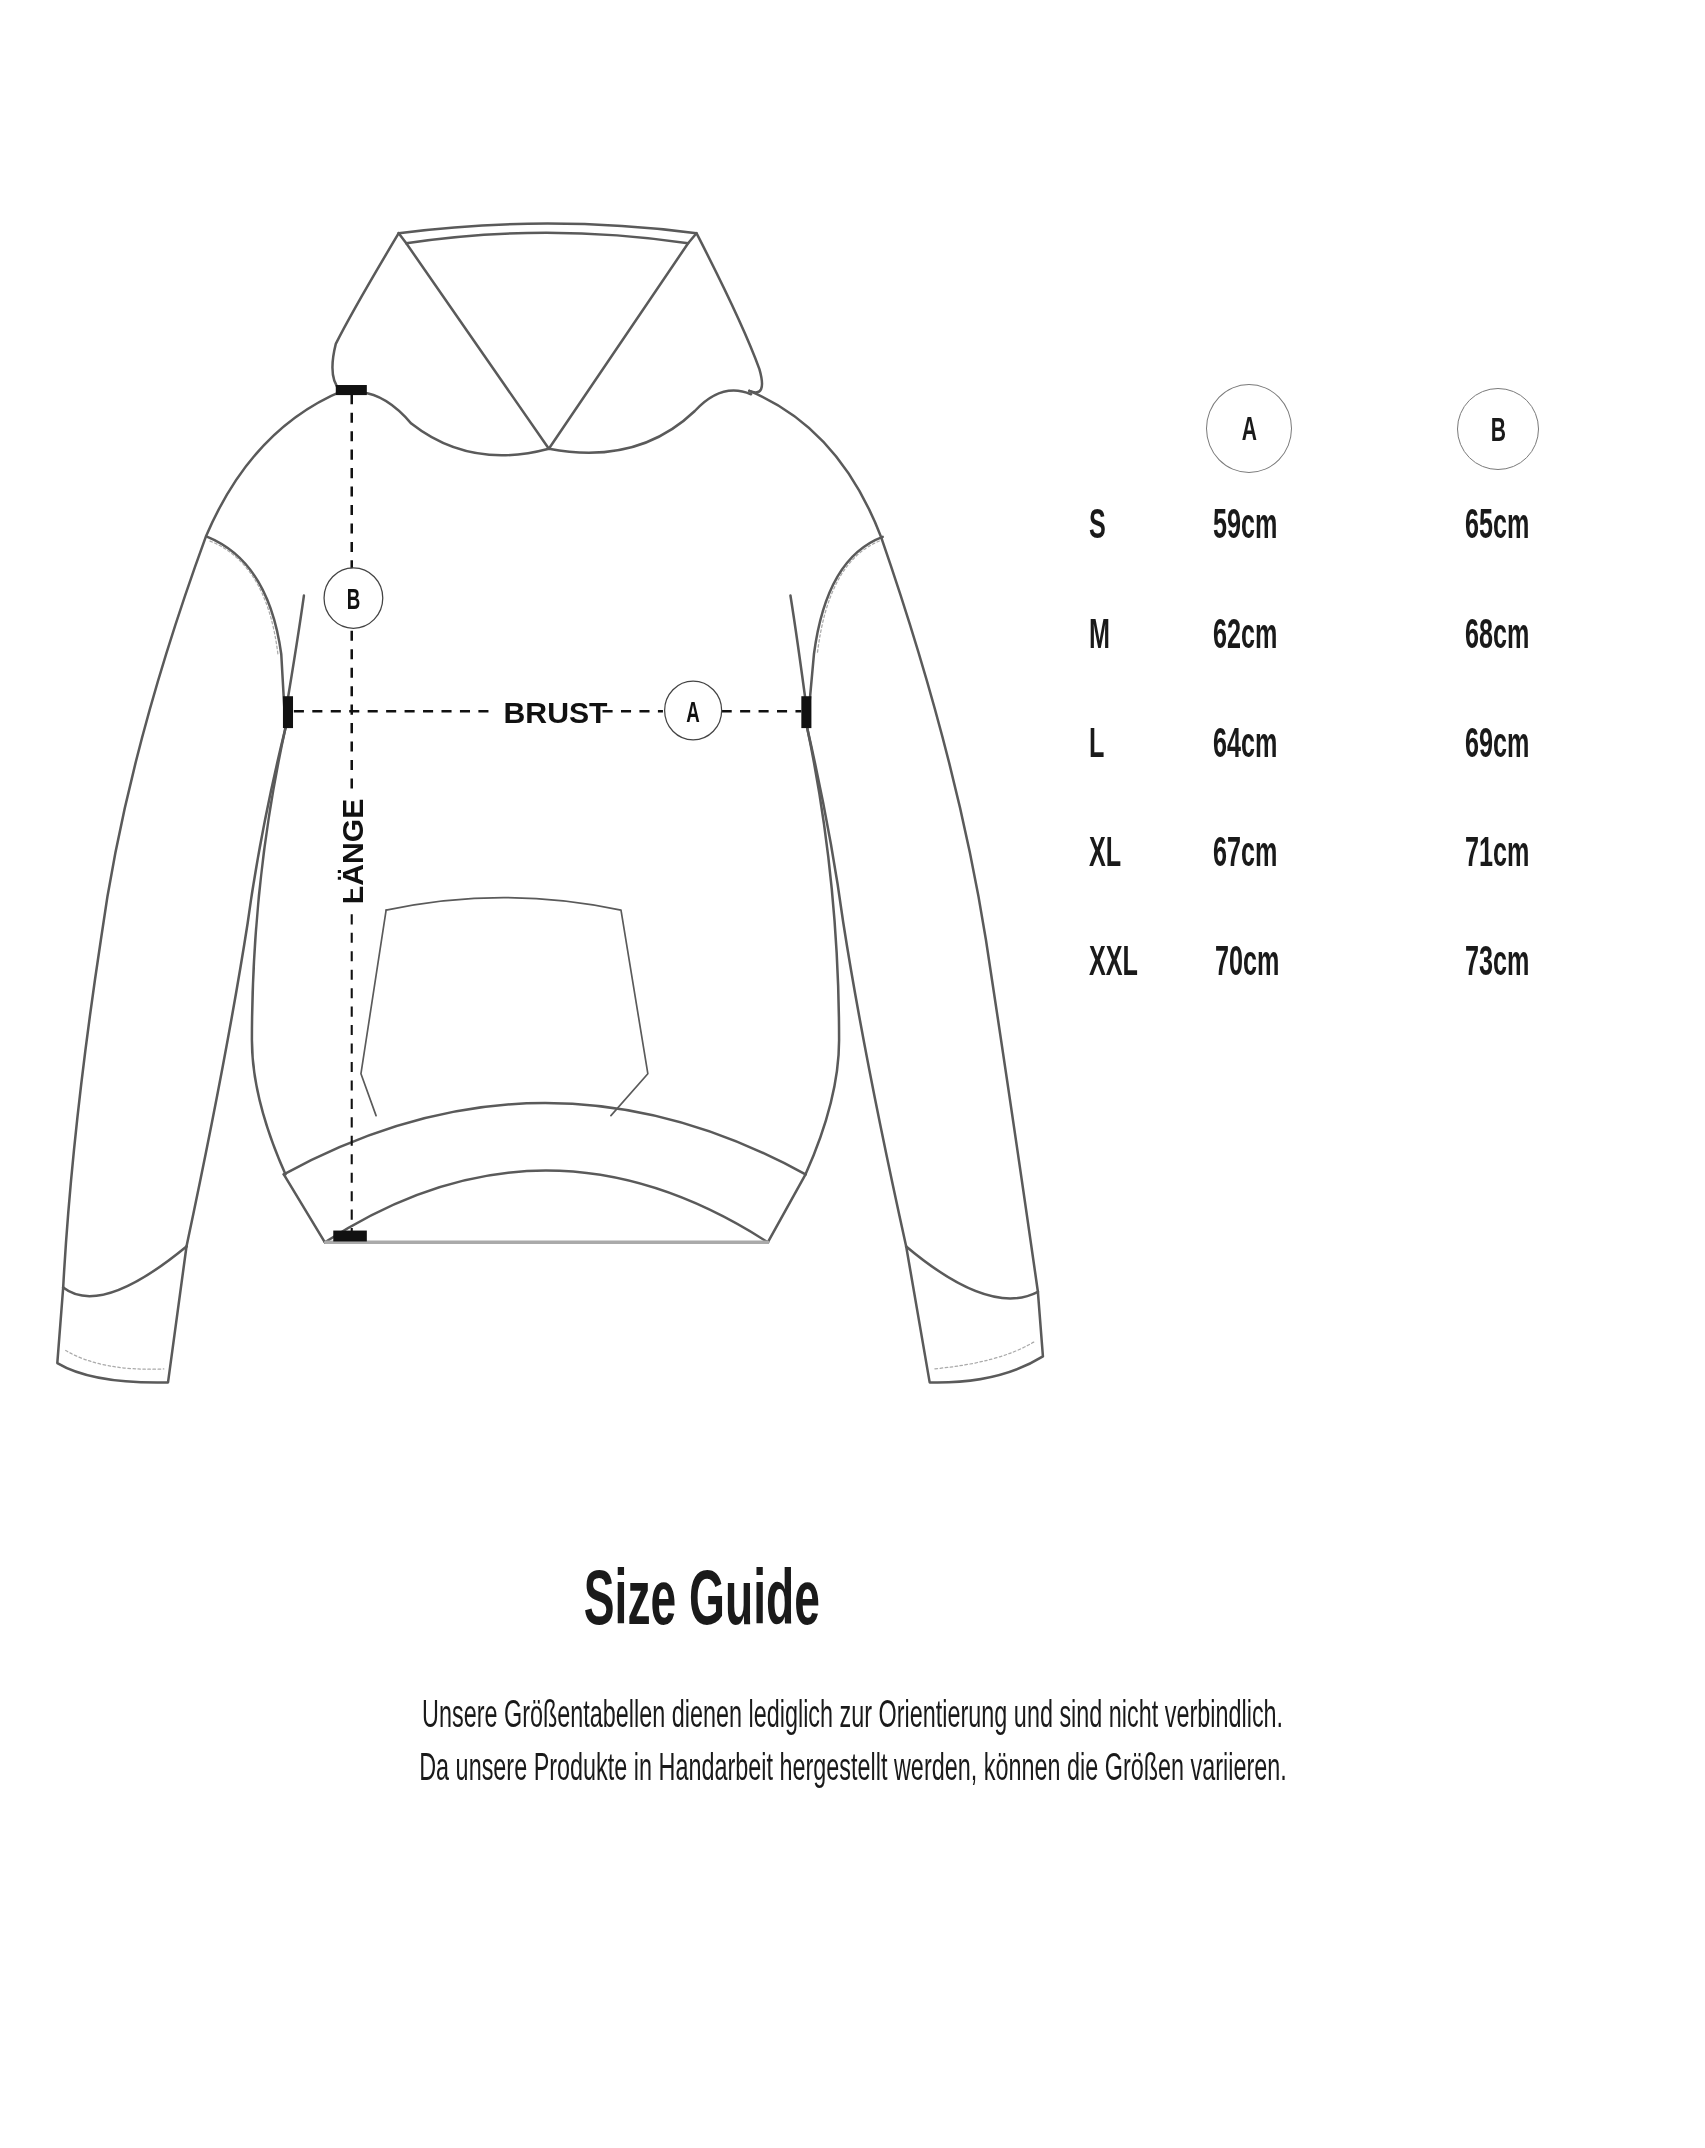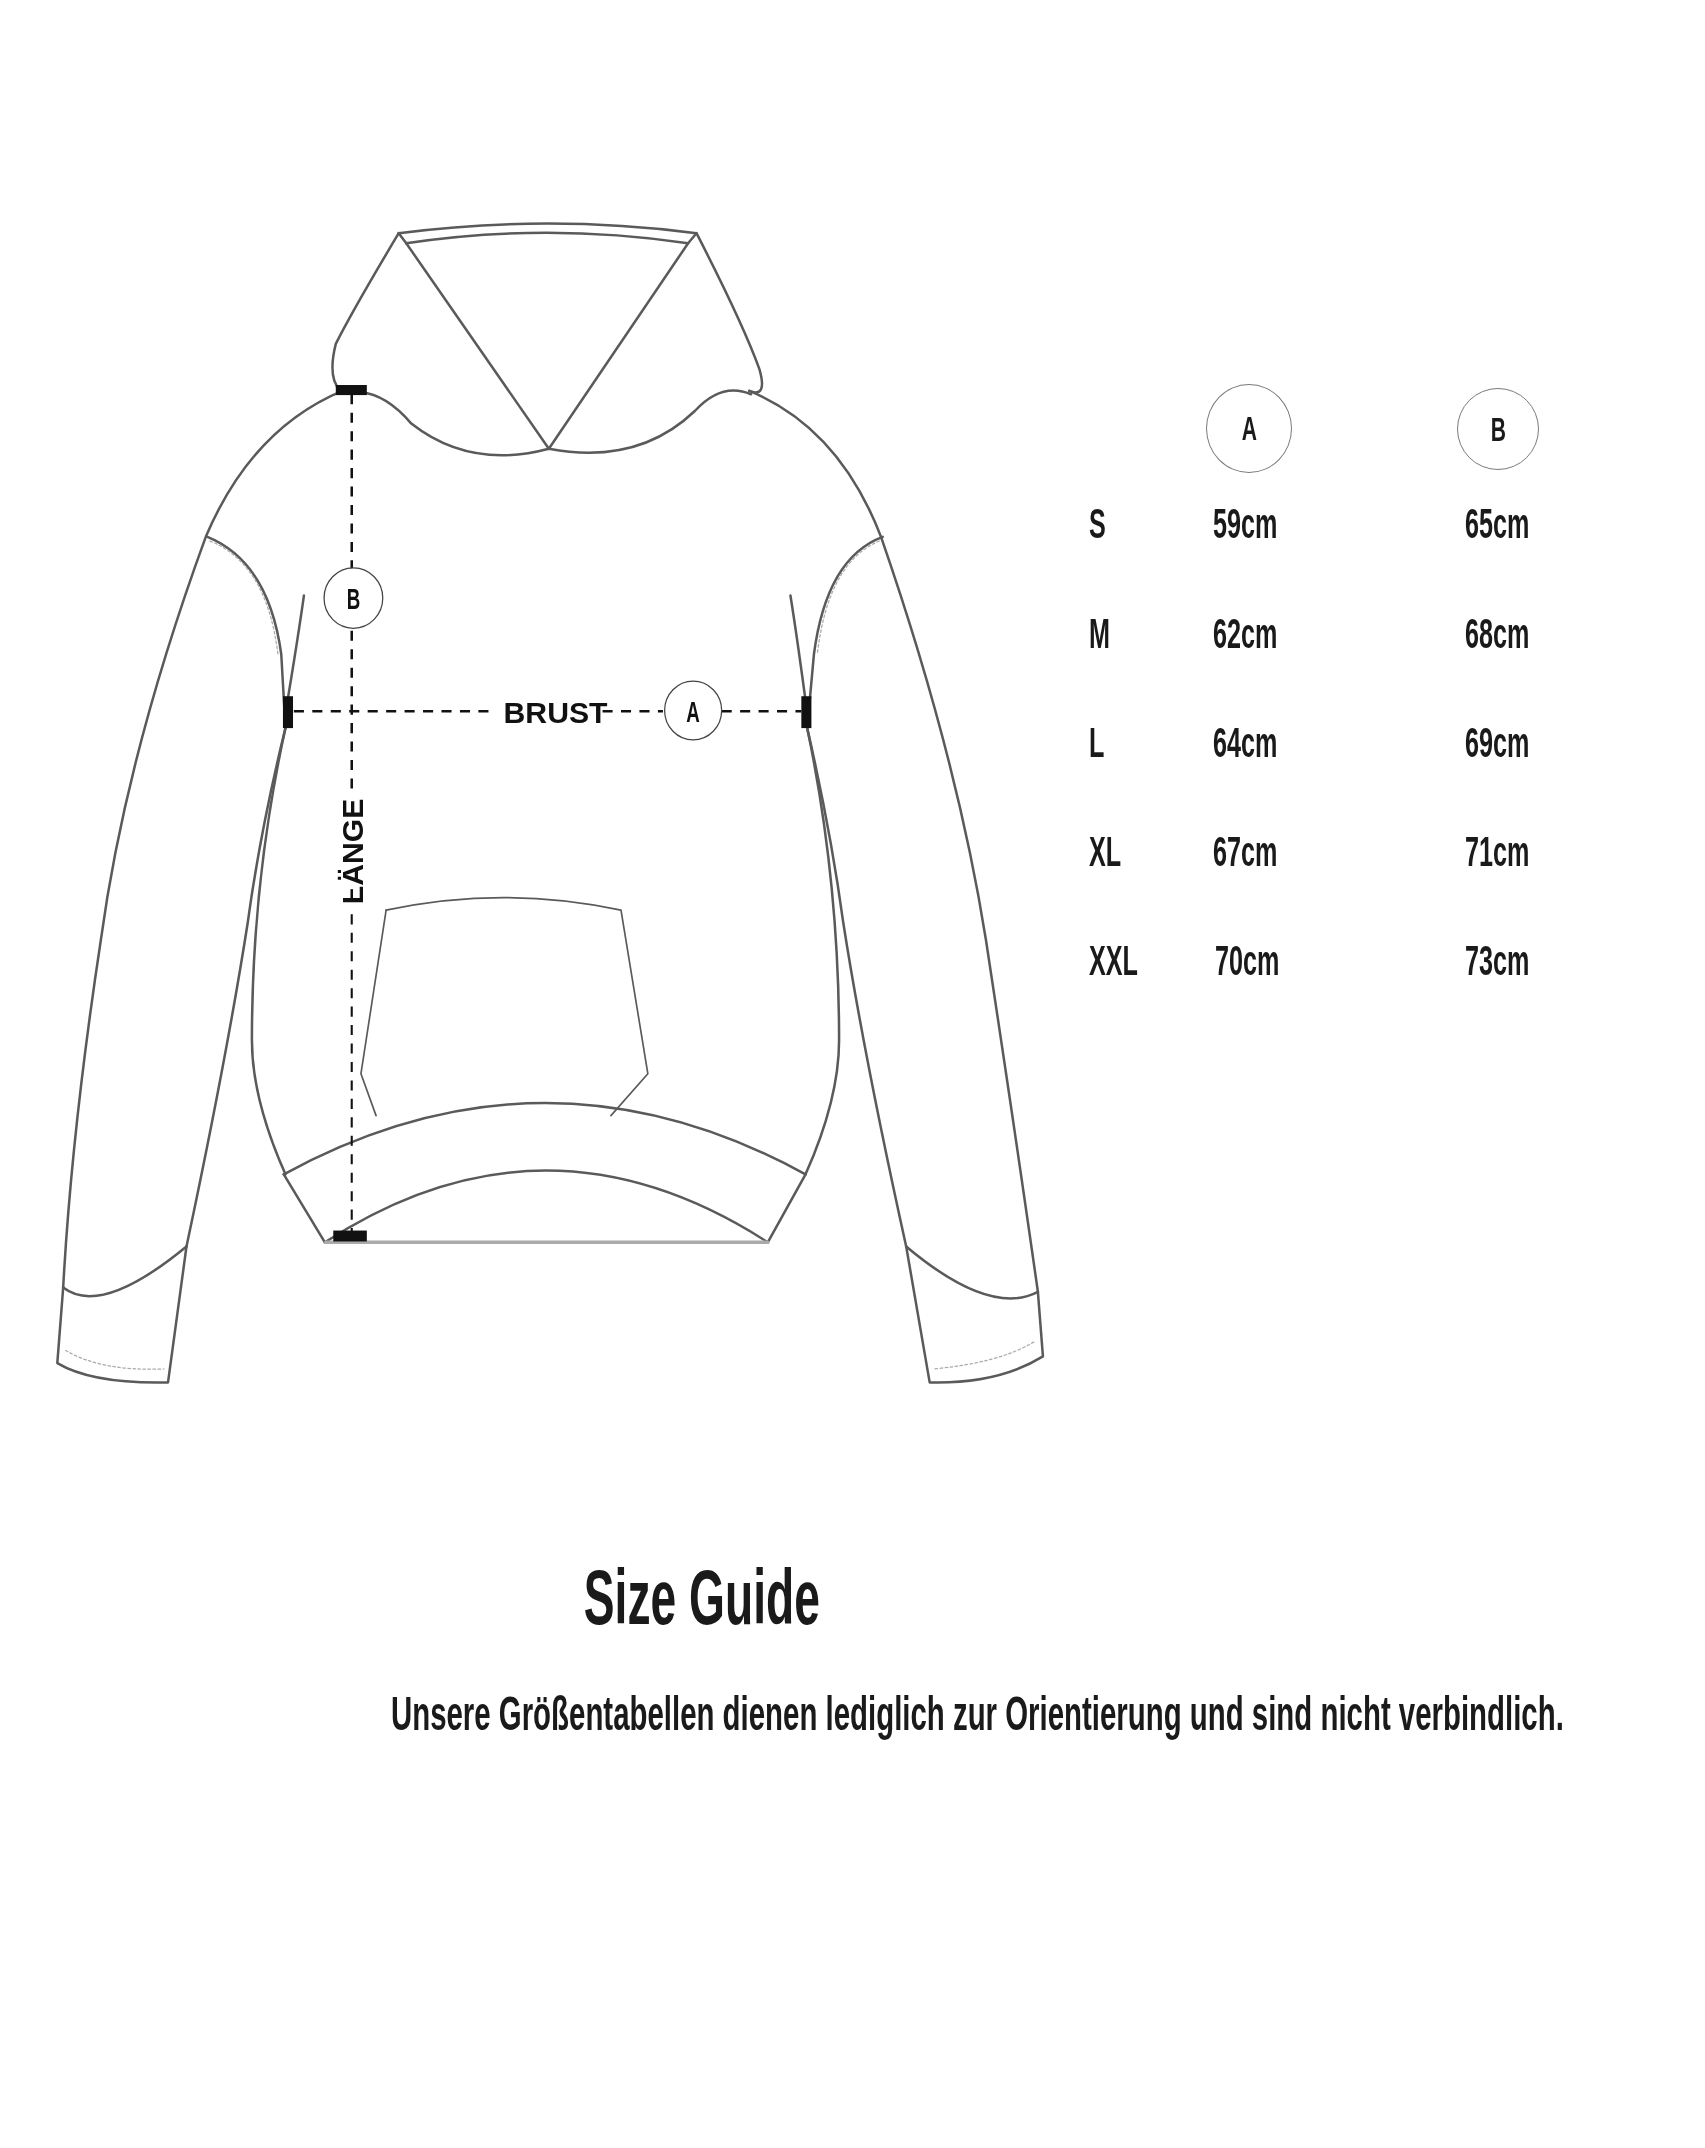--- a/index.html
+++ b/index.html
@@ -89,22 +89,22 @@
     position: absolute;
     left: 0;
     width: 1705px;
     top: 1687px;
     text-align: center;
     color: #1a1a1a;
   }
   .para-line {
     display: block;
     height: 53px;
-    font-weight: bold;
-    font-size: 49px;
+    font-weight: normal;
+    font-size: 39px;
     line-height: 53px;
     white-space: nowrap;
   }
   .para-line span {
     display: inline-block;
     transform: scaleX(0.6);
   }
 </style>
 </head>
 <body>
@@ -231,14 +231,15 @@
     <div class="cell" style="left:1465px; top:940px;">73cm</div>
   </div>
 </div>
 
 <div class="title">
   <span>Size Guide</span>
 </div>
 
 <div class="para">
   <div class="para-line"><span>Unsere Größentabellen dienen lediglich zur Orientierung und sind nicht verbindlich.</span></div>
+  <div class="para-line"><span>Da unsere Produkte in Handarbeit hergestellt werden, können die Größen variieren.</span></div>
 </div>
 
 
 </body></html>

